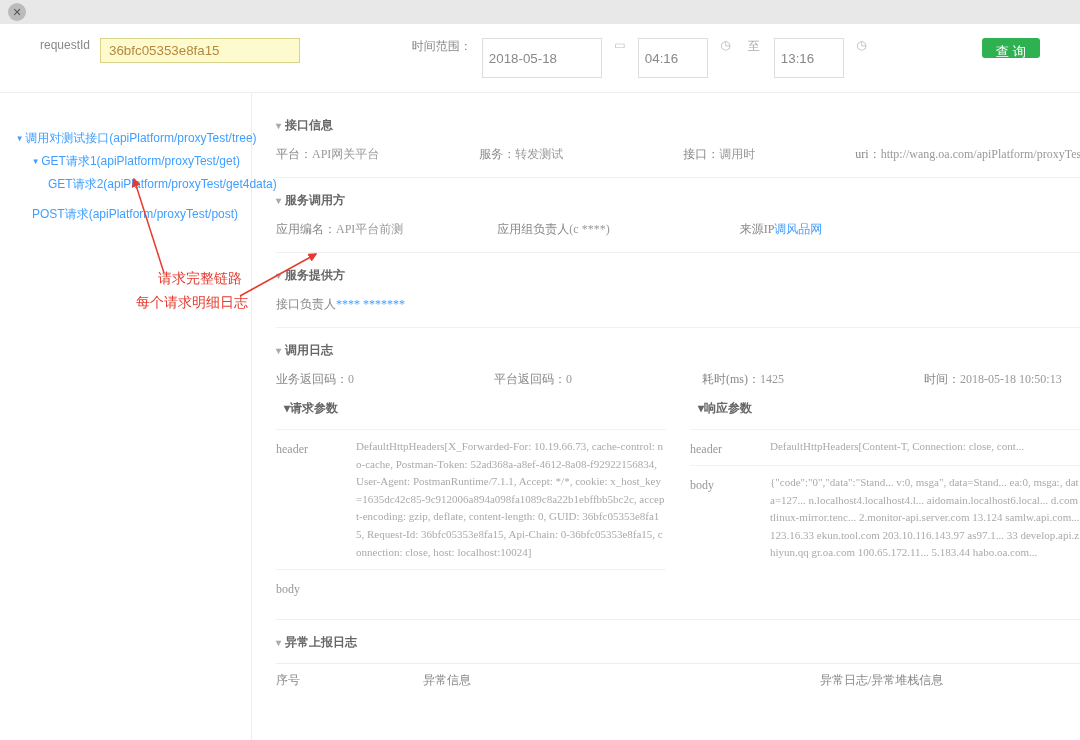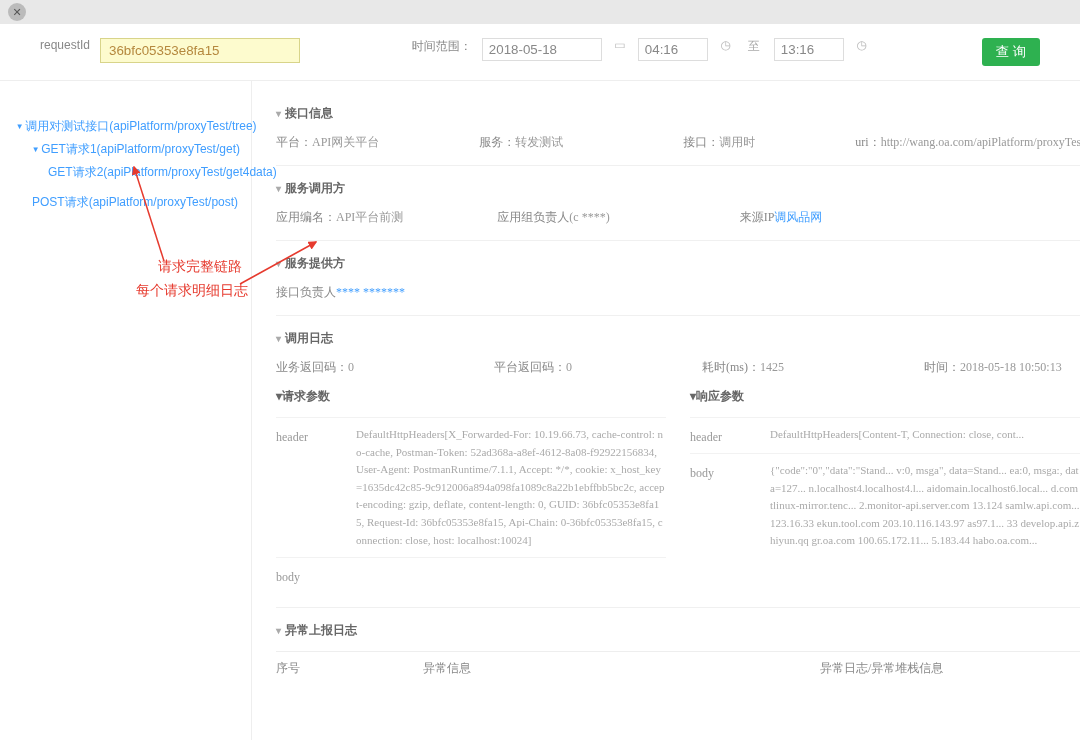--- a/index.html
+++ b/index.html
@@ -3,45 +3,45 @@
 <meta charset="utf-8">
 <style>
   *{box-sizing:border-box;margin:0;padding:0;}
   body{font-family:"Microsoft YaHei",Arial,sans-serif;font-size:12px;color:#666;background:#fafafa;overflow:hidden;}
   .topbar{height:24px;background:#e8e8e8;}
   .close{width:18px;height:18px;border-radius:50%;background:#bbb;color:#555;display:inline-flex;align-items:center;justify-content:center;margin:3px 0 0 8px;font-size:11px;cursor:pointer;}
   .filterbar{display:flex;align-items:flex-start;padding:14px 40px 14px 40px;background:#fff;border-bottom:1px solid #eee;gap:10px;}
   .lbl{color:#888;}
   .reqid{background:#fdfbce;border:1px solid #d8d48a;padding:4px 8px;width:200px;color:#b5883e;}
   .spacer{flex:1;}
-  .dateinp,.timeinp{border:1px solid #ddd;padding:3px 6px;height:23px;color:#888;background:#fff;min-width:60px;}
+  .dateinp,.timeinp{border:1px solid #ddd;padding:3px 6px;height:40px;color:#888;background:#fff;min-width:60px;}
   .dateinp{width:120px;}
   .timeinp{width:70px;}
   .to{color:#aaa;margin:0 4px;}
   .ico{width:16px;text-align:center;color:#bbb;}
-  .btn-search{background:#2eb150;color:#fff;border:none;padding:5px 14px;height:28px;border-radius:3px;cursor:pointer;}
+  .btn-search{background:#2eb150;color:#fff;border:none;padding:5px 14px;height:20px;border-radius:3px;cursor:pointer;}
   .main{display:flex;height:calc(740px - 24px - 54px);background:#fff;}
   .tree{width:252px;border-right:1px solid #eee;padding:34px 0 0 16px;position:relative;color:#409eff;font-size:12px;line-height:1.9;}
   .tree .node{white-space:nowrap;cursor:pointer;}
   .tree .l1{padding-left:0;}
   .tree .l2{padding-left:16px;}
   .tree .l3{padding-left:32px;}
   .tree .caret{color:#409eff;font-family:monospace;margin-right:2px;}
   .anno{position:absolute;color:#e63a2e;font-size:14px;pointer-events:none;}
   .detail{flex:1;padding:10px 0 0 24px;overflow:auto;color:#888;font-family:Liberation Serif, serif;}
   .sect{padding:14px 0 14px 0;border-bottom:1px solid #f0f0f0;}
   .sect-title{color:#666;font-weight:600;margin-bottom:12px;}
   .sect-title .tri{color:#aaa;margin-right:4px;font-size:10px;}
   .kvrow{display:flex;gap:30px;}
   .kv{white-space:nowrap;}
   .k{color:#888;}
   .v{color:#999;}
   .griddual{display:flex;gap:24px;}
   .col{flex:1;}
-  .subhdr{color:#666;font-weight:600;margin:12px 0;}
+  .subhdr{color:#666;font-weight:600;margin:12px 8px;}
   .paramrow{display:flex;border-top:1px solid #f2f2f2;padding:8px 0;}
   .paramlbl{width:80px;color:#999;padding-top:4px;flex-shrink:0;}
   .paramval{flex:1;color:#aaa;font-size:11px;line-height:1.6;word-break:break-all;}
   .linklike{color:#409eff;}
   .errtable{display:flex;border-top:1px solid #eee;padding-top:8px;color:#888;font-weight:500;gap:27px;}
   .errtable .c1{width:120px;}
   .errtable .c2{flex:1;}
   .errtable .c3{width:260px;}
   svg.arrow{position:absolute;pointer-events:none;}
 </style>

